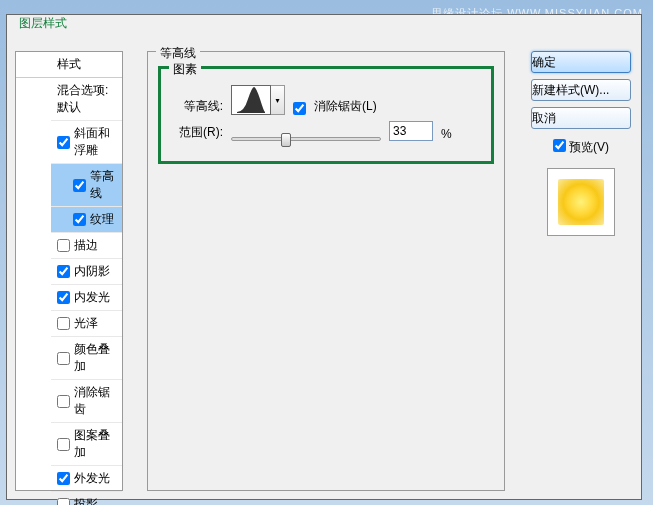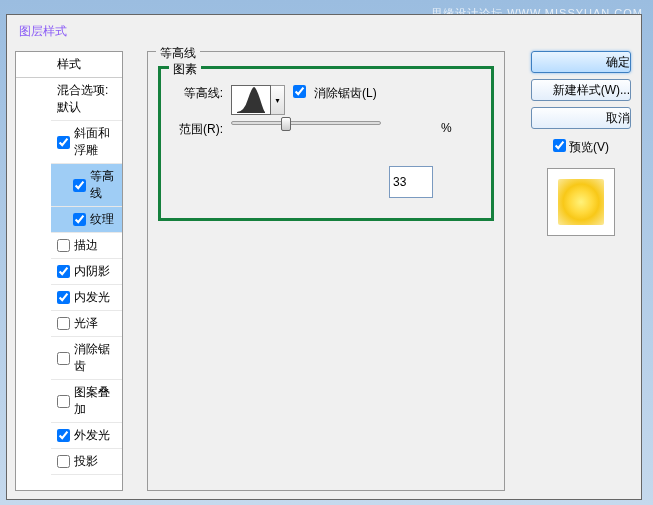--- a/index.html
+++ b/index.html
@@ -1,40 +1,40 @@
 <!DOCTYPE html>
 <html><head>
 <meta charset="utf-8">
 <style>
 * { box-sizing: border-box; margin: 0; padding: 0; font-family: "Microsoft YaHei", SimSun, sans-serif; font-size: 12px; }
 body { background: linear-gradient(180deg, #9bbde0 0%, #c5d9ed 100%); width: 653px; height: 505px; position: relative; }
 .watermark { position: absolute; top: 6px; right: 10px; color: #e8f0f8; font-size: 11px; letter-spacing: 1px; }
 .dialog { position: absolute; left: 6px; top: 14px; width: 636px; height: 486px; background: #f0f0f0; border: 1px solid #666; }
-.title-bar { height: 32px; padding: 8px 12px; background: #f0f0f0; color: #8b5cf6; }
+.title-bar { height: 32px; padding: 0 12px; background: #f0f0f0; color: #15803d; }
 .content { display: flex; padding: 4px 8px 8px 8px; gap: 24px; height: calc(100% - 32px); }
 .styles-panel { width: 108px; border: 1px solid #999; background: #fff; display: flex; flex-direction: column; }
 .styles-header { text-align: center; padding: 4px 0; border-bottom: 1px solid #ccc; }
 .style-row { padding: 4px 6px; border-bottom: 1px solid #e8e8e8; display: flex; align-items: center; gap: 4px; cursor: default; margin-left: 35px; }
 .style-row.sub { padding-left: 22px; }
 .style-row.selected { background: #9fcdf5; }
 .style-row input[type=checkbox] { width: 13px; height: 13px; }
 .settings-panel { flex: 1; border: 1px solid #999; background: #f0f0f0; position: relative; }
 .settings-title { position: absolute; top: -7px; left: 8px; background: #f0f0f0; padding: 0 4px; }
 .fieldset { margin: 14px 10px; border: 3px solid #15803d; padding: 10px 12px 14px 12px; position: relative; }
 .fieldset-title { position: absolute; top: -8px; left: 8px; background: #f0f0f0; padding: 0 4px; }
-.row { display: flex; align-items: flex-start; gap: 8px; margin: 6px 0; }
+.row { display: flex; align-items: flex-end; gap: 8px; margin: 6px 0; }
 .row label { min-width: 50px; text-align: right; }
 .contour-preview { width: 40px; height: 30px; border: 1px solid #666; background: #fff; display: flex; align-items: center; justify-content: center; position: relative; }
 .contour-preview svg { width: 30px; height: 26px; }
 .dropdown-arrow { width: 14px; height: 30px; border: 1px solid #999; border-left: none; background: linear-gradient(#fdfdfd,#e0e0e0); display: flex; align-items: center; justify-content: center; font-size: 8px; }
 .slider-track { width: 150px; height: 4px; background: #ddd; border: 1px solid #999; border-radius: 2px; position: relative; }
 .slider-thumb { position: absolute; top: -5px; width: 10px; height: 14px; background: linear-gradient(#fff,#ccc); border: 1px solid #666; border-radius: 2px; }
-.num-input { width: 44px; height: 32px; border: 1px solid #7a9ac0; padding: 1px 3px; background: #fff; margin-top: 45px; }
+.num-input { width: 44px; height: 20px; border: 1px solid #7a9ac0; padding: 1px 3px; background: #fff; }
 .right-panel { width: 104px; display: flex; flex-direction: column; gap: 6px; align-items: center; }
-.btn { width: 100px; height: 22px; border: 1px solid #6b8fb5; border-radius: 3px; background: linear-gradient(#fdfeff,#e3eefb); cursor: pointer; text-align: right; line-height: 20px; }
+.btn { width: 100px; height: 22px; border: 1px solid #6b8fb5; border-radius: 3px; background: linear-gradient(#fdfeff,#e3eefb); cursor: pointer; text-align: left; line-height: 20px; }
 .btn.primary { background: linear-gradient(#e8f4ff,#b9ddff); border: 1px solid #3d7fc1; box-shadow: 0 0 3px #7cb6f0; }
 .preview-row { display: flex; align-items: flex-start; gap: 3px; margin-top: 4px; }
 .preview-box { width: 68px; height: 68px; border: 1px solid #999; background: #fff; margin-top: 6px; display: flex; align-items: center; justify-content: center; }
 .preview-img { width: 46px; height: 46px; background: radial-gradient(circle at 50% 50%, #fff27a 0%, #ffd93b 35%, #f8c818 55%, #fbe99a 100%); border-radius: 2px; }
 </style>
 </head>
 <body>
 
 <div class="watermark">思缘设计论坛  WWW.MISSYUAN.COM</div>
 
@@ -68,20 +68,24 @@
             <input type="checkbox" checked="" style="">
             <span>内阴影</span>
           </div>
           <div class="style-row">
             <input type="checkbox" checked="" style="">
             <span>内发光</span>
           </div>
           <div class="style-row">
             <input type="checkbox" style="">
             <span>光泽</span>
+          </div>
+          <div class="style-row">
+            <input type="checkbox" style="">
+            <span>颜色叠加</span>
           </div>
           <div class="style-row">
             <input type="checkbox" style="">
             <span>消除锯齿</span>
           </div>
           <div class="style-row">
             <input type="checkbox" style="">
             <span>图案叠加</span>
           </div>
           <div class="style-row">

